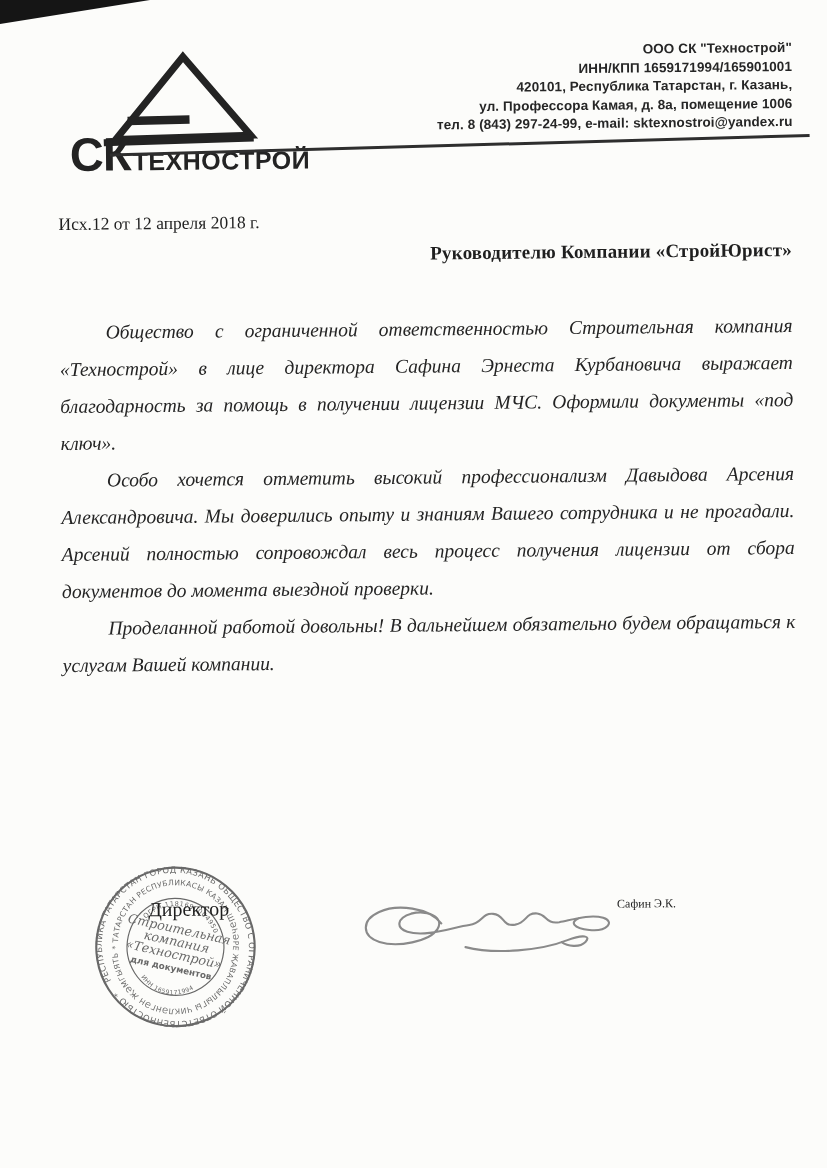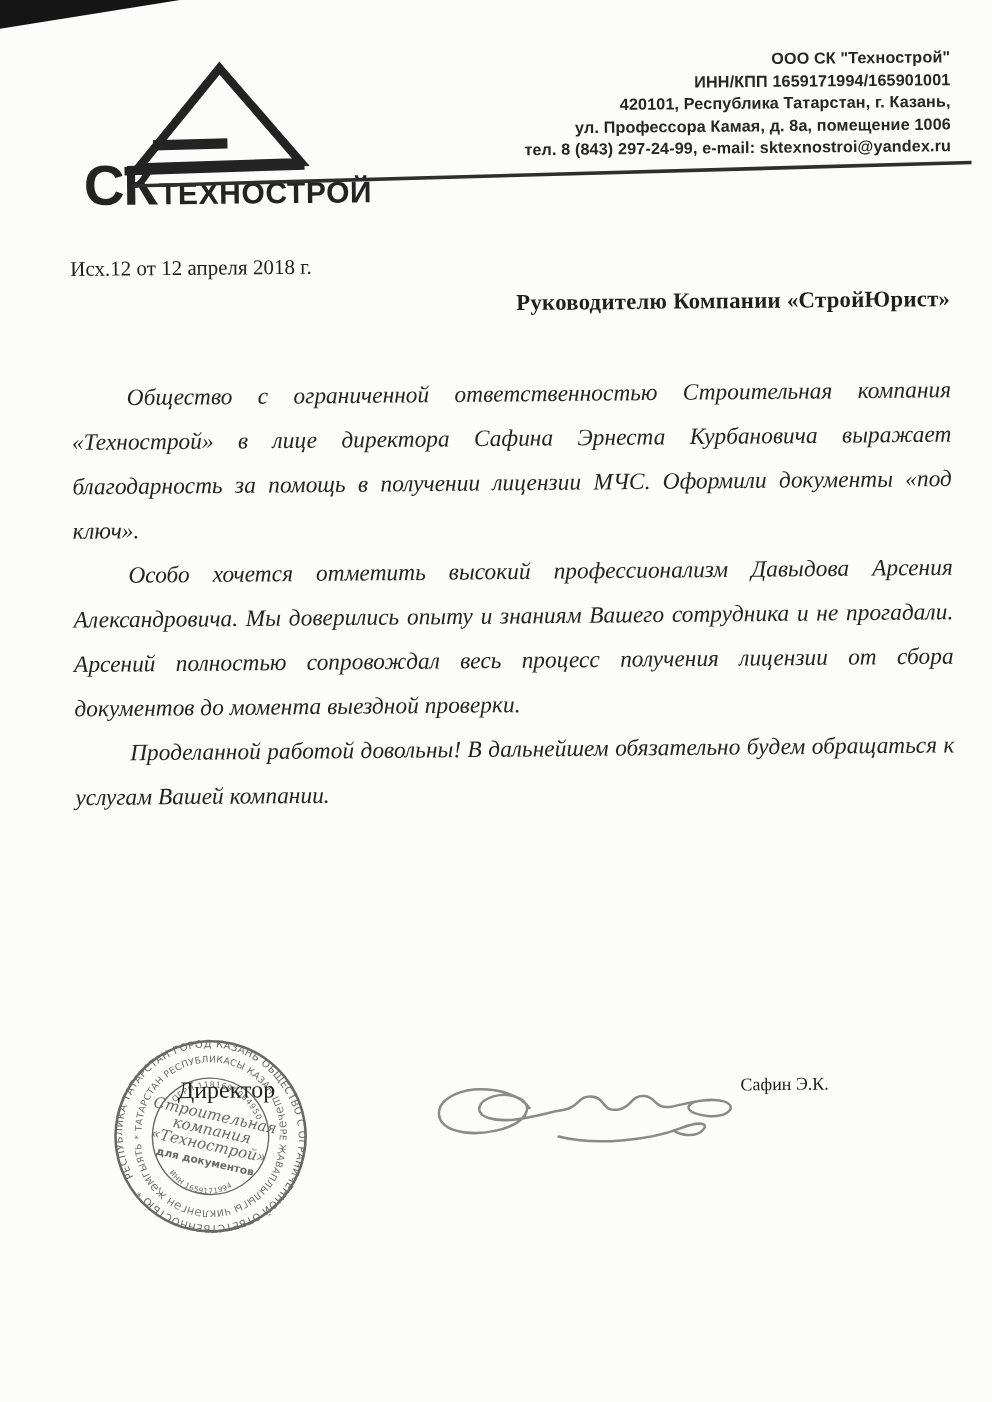--- a/index.html
+++ b/index.html
@@ -46,21 +46,21 @@
     position:absolute;left:62px;top:311px;width:733px;
     font-size:19.5px;font-style:italic;line-height:37px;
     text-align:justify;color:#242424;
   }
   .letter-body p{margin:0;text-indent:46px;}
 
   
   .stamp{position:absolute;left:84px;top:857px;width:176px;height:176px;z-index:1;opacity:0.85;}
   .sig-title{position:absolute;left:145px;top:896px;font-size:20px;z-index:3;color:#1d1d1d;}
   .signature-svg{position:absolute;left:342px;top:884px;width:300px;height:90px;z-index:2;}
-  .sig-name{position:absolute;left:614px;top:899px;font-size:15px;z-index:2;}
+  .sig-name{position:absolute;left:614px;top:899px;font-size:12px;z-index:2;}
 </style>
 </head>
 <body>
 
 <div class="page">
 
   <div class="corner-artifact"></div>
 
   <div class="tilt">
 

